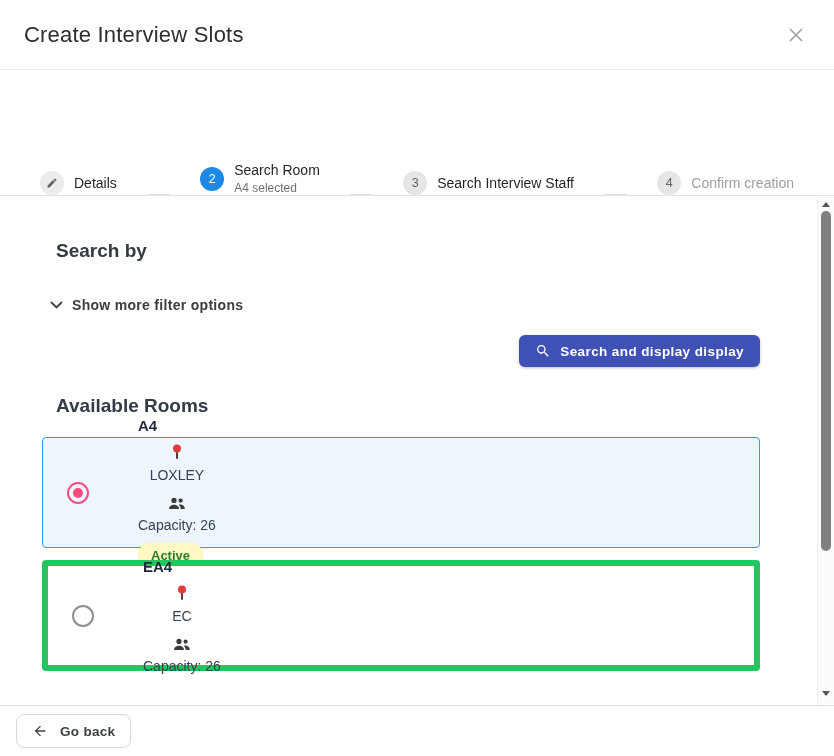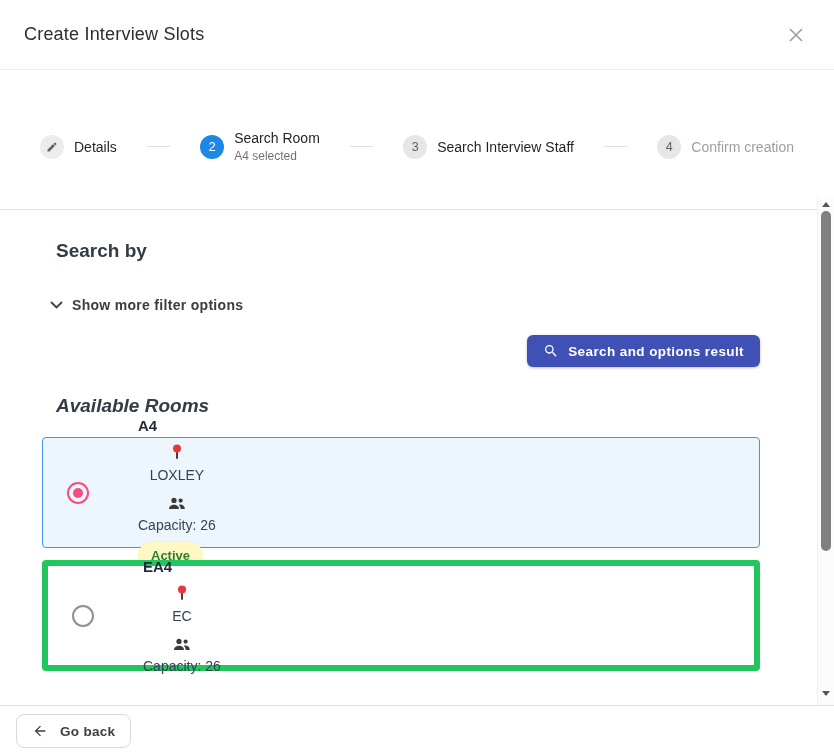--- a/index.html
+++ b/index.html
@@ -8,30 +8,30 @@
     font-family:"Liberation Sans", sans-serif;
     background:#ffffff; position:relative; overflow:hidden;
     color:#212121;
   }
   
   .modal-header {
     position:absolute; top:0; left:0; right:0; height:70px;
     border-bottom:1px solid #ededed;
     display:flex; align-items:center; padding:0 24px;
   }
-  .modal-title { font-size:18px; font-weight:500; color:#2e2e2e; letter-spacing:.2px; }
+  .modal-title { font-size:22px; font-weight:500; color:#2e2e2e; letter-spacing:.2px; }
   .close-btn {
     margin-left:auto; width:28px; height:28px; display:flex;
     align-items:center; justify-content:center; cursor:pointer; background:none; border:none;
   }
   
   .stepper-band {
-    position:absolute; top:84px; left:0; right:0; height:126px;
+    position:absolute; top:70px; left:0; right:0; height:126px;
     border-bottom:1px solid #e2e2e2;
-    display:flex; align-items:center; padding:0 40px;gap:20px;
+    display:flex; align-items:flex-end; padding:0 40px;gap:20px;
   }
   .step { display:flex; align-items:center; gap:10px; flex:none; }
   .step-circle {
     width:24px; height:24px; border-radius:50%; flex:none;
     display:flex; align-items:center; justify-content:center;
     font-size:12.5px; font-weight:500;
   }
   .step-circle.done   { background:#ececec; color:#616161; }
   .step-circle.active { background:#1e88e5; color:#ffffff; }
   .step-circle.todo   { background:#e6e6e6; color:#616161; }
@@ -195,25 +195,25 @@
     <span class="show-more-label">Show more filter options</span>
   </button>
 
   <div class="search-row">
     <button class="btn-primary">
       <span class="icon">
         <svg width="16" height="16" viewBox="0 0 24 24">
             <path fill="#ffffff" d="M15.5 14h-.79l-.28-.27a6.5 6.5 0 1 0-.7.7l.27.28v.79l5 4.99L20.49 19l-4.99-5zm-6 0A4.5 4.5 0 1 1 14 9.5 4.5 4.5 0 0 1 9.5 14z"></path>
           </svg>
       </span>
-      <span>Search and options result</span>
+      <span>Search and display display</span>
     </button>
   </div>
 
-  <div class="section-heading" style="margin-top:28px;font-style:italic;">Available Rooms</div>
+  <div class="section-heading" style="margin-top:28px;">Available Rooms</div>
 
   <div class="room-card selected">
     <span class="radio on"></span>
     <div class="room-body">
       <div class="room-name">A4</div>
       <div class="room-meta">
         <span class="icon">
           <svg width="12" height="16" viewBox="0 0 12 16">
               <circle cx="6" cy="4.4" r="4" fill="#e5383b"></circle>
               <rect x="5.1" y="8" width="1.8" height="7" rx="0.9" fill="#4a2320"></rect>

